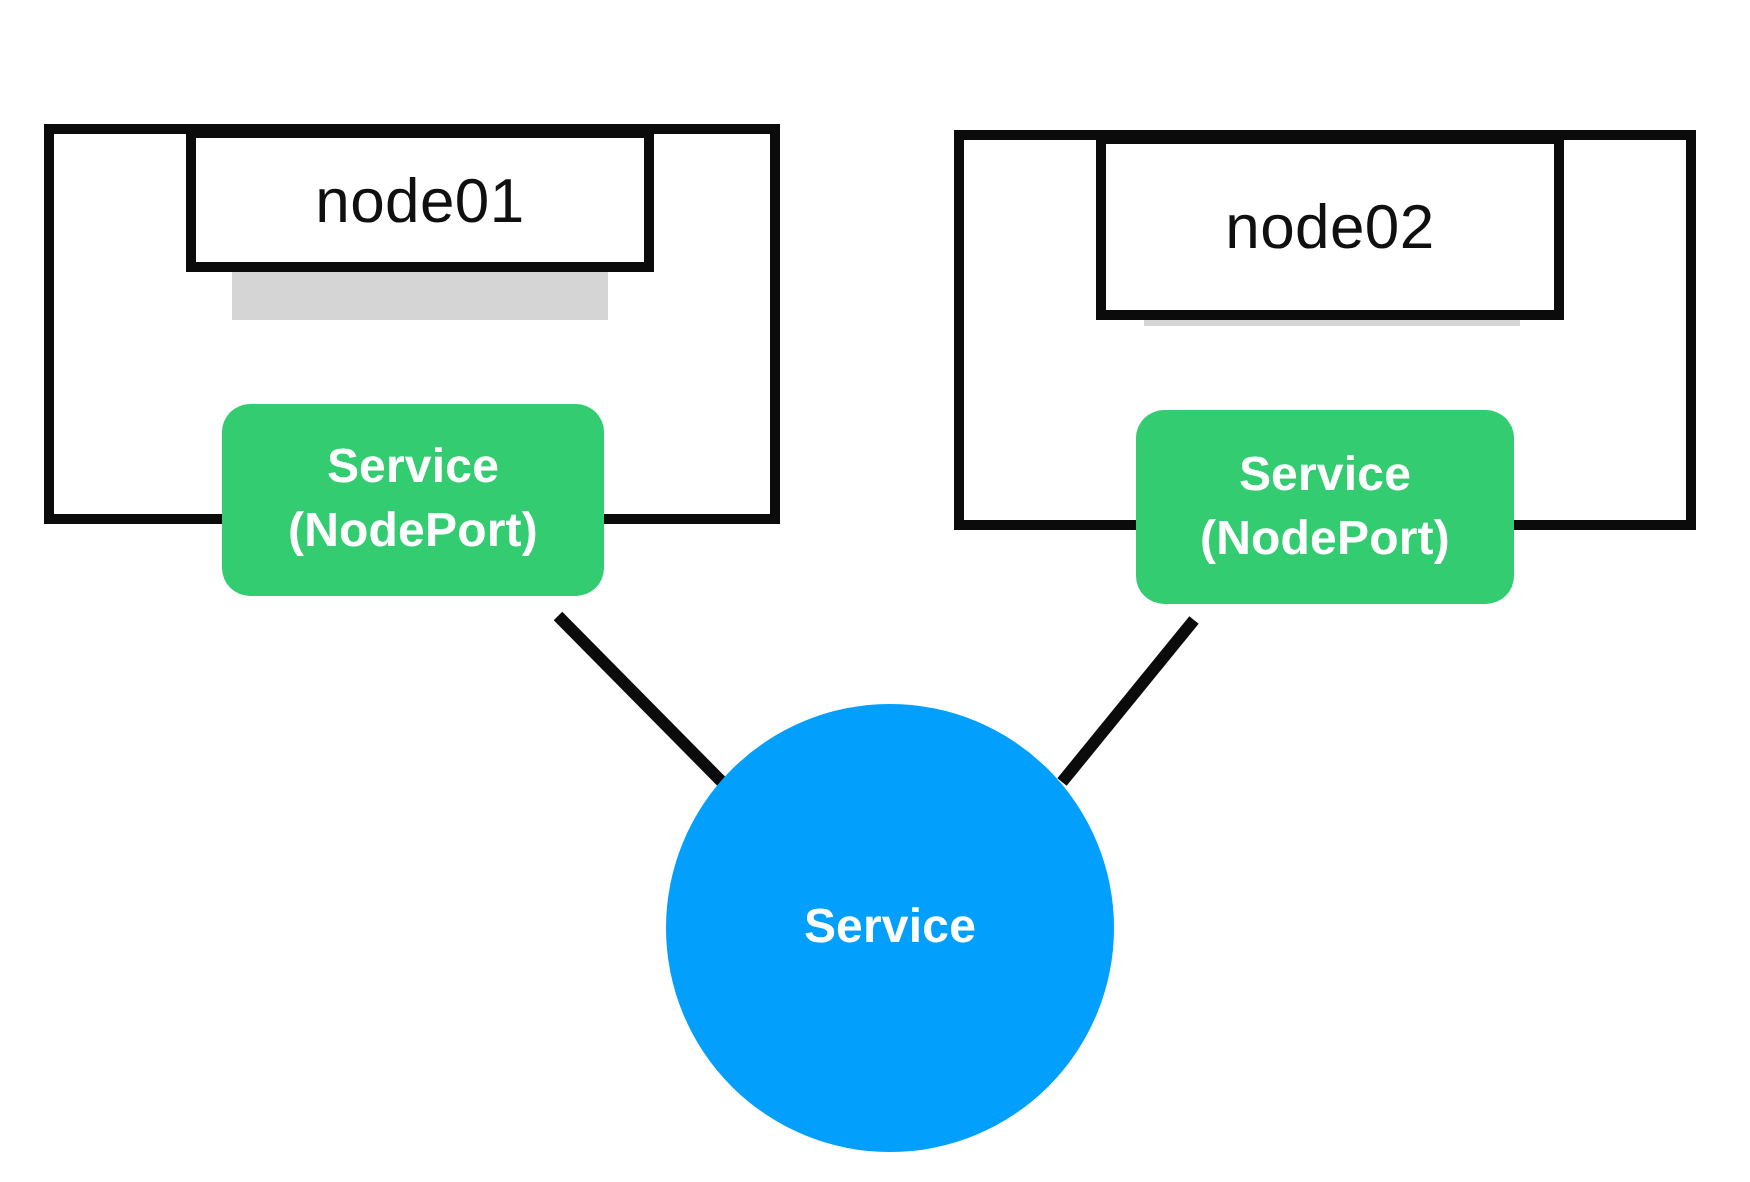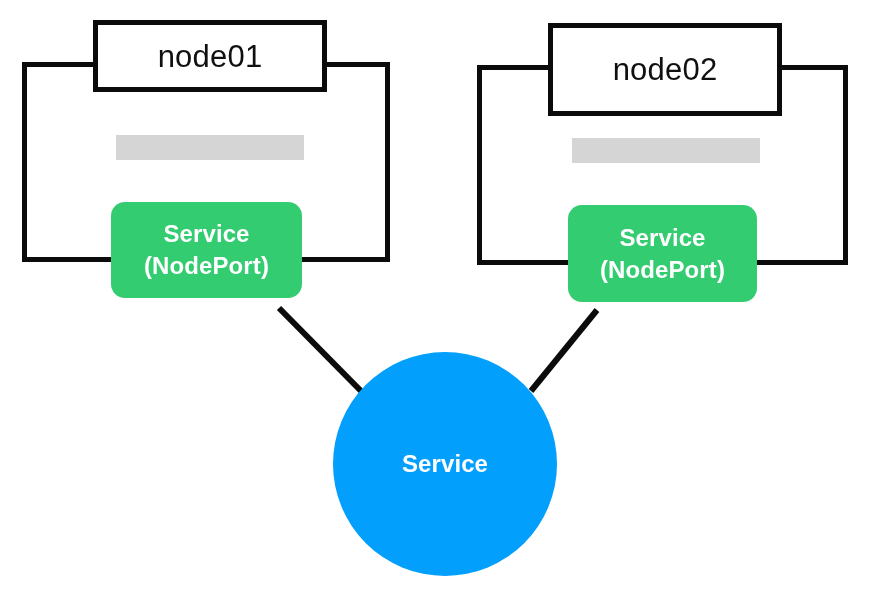--- a/index.html
+++ b/index.html
@@ -31,20 +31,21 @@
   
   .node-title-box {
     position: absolute;
     box-sizing: border-box;
     border: 5px solid #0b0b0b;
     background: #ffffff;
     display: flex;
     align-items: center;
     justify-content: center;
     z-index: 4;
+    margin-top: 44px;
   }
   .node-title-text {
     font-family: "Liberation Sans", sans-serif;
     font-size: 31px;
     font-weight: 400;
     color: #101010;
     letter-spacing: 0.2px;
     line-height: 1;
     white-space: nowrap;
   }

